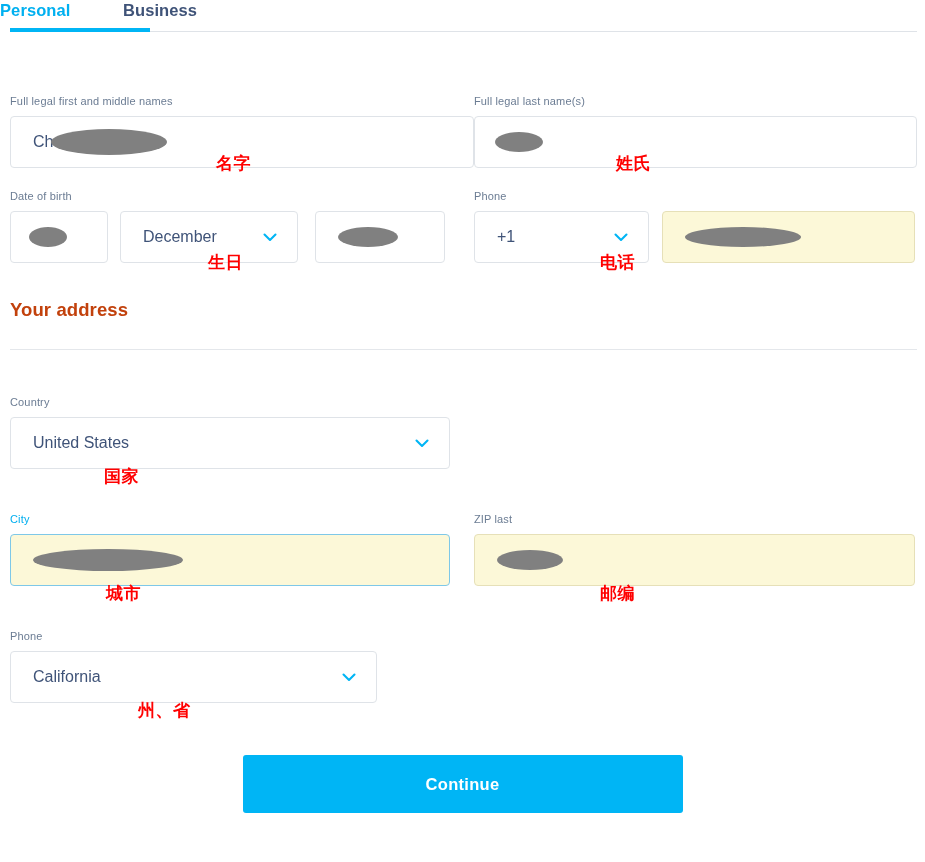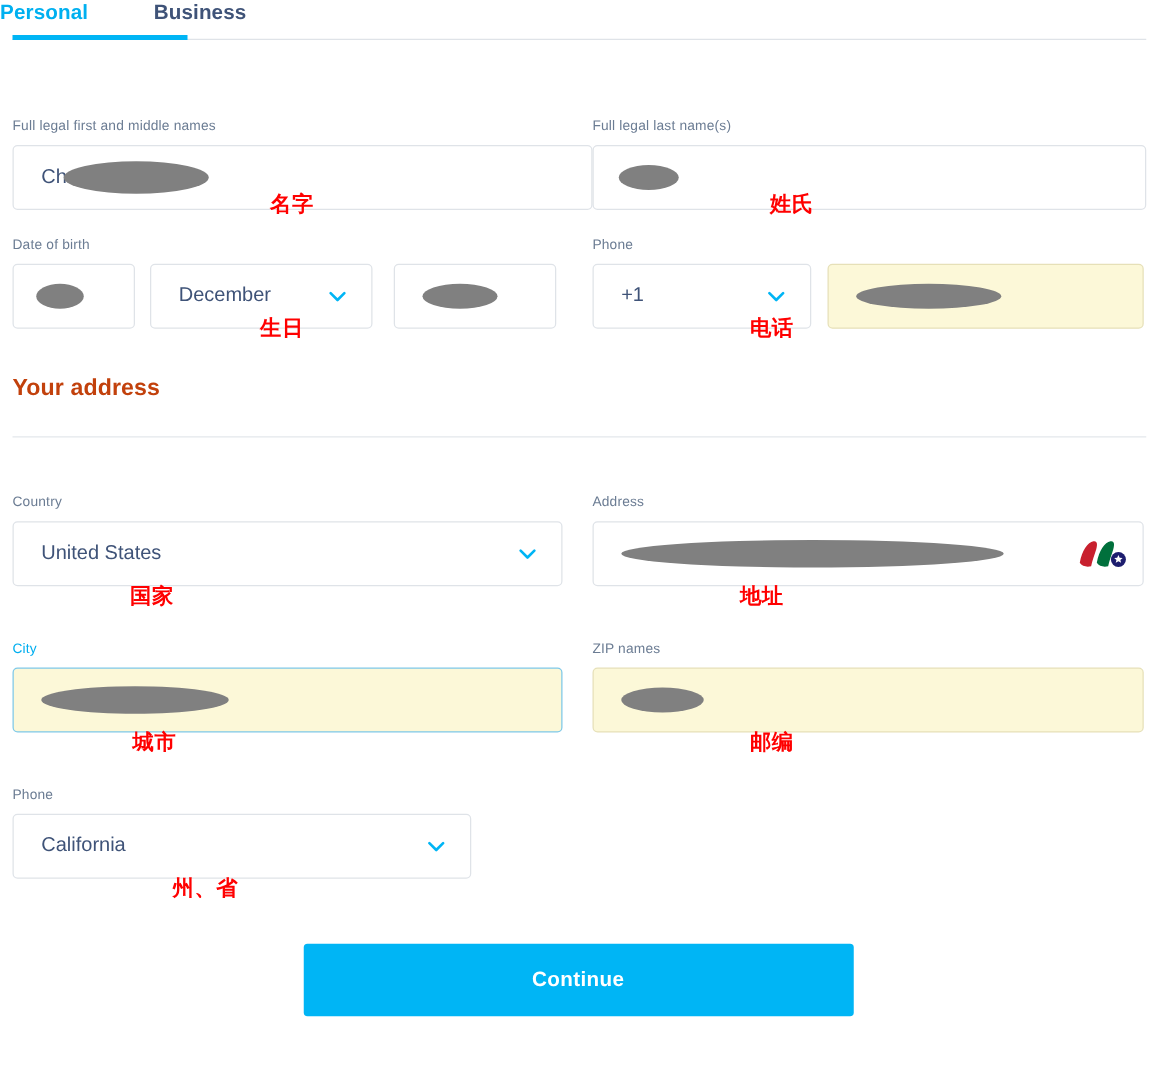--- a/index.html
+++ b/index.html
@@ -277,49 +277,34 @@
         <span class="value">United States</span>
         <span class="chev">
           <svg viewBox="0 0 18 18" width="18" height="18" aria-hidden="true">
             <path d="M3.5 6.5 L9 12 L14.5 6.5" fill="none" stroke="#00b5f5" stroke-width="2.1" stroke-linecap="round" stroke-linejoin="round"></path>
           </svg>
         </span>
       </div>
       <span class="anno" style="left:96px; top:72px;">国家</span>
     </div>
 
-    <div class="col col-right">
-      <label class="field-label">Address</label>
-      <div class="input" style="width:441px; padding-left:22px;">
-        <span class="blob" style="width:306px;height:22px;"></span>
-        <span class="ext-icon">
-          <svg viewBox="0 0 44 28" width="40" height="26" aria-hidden="true">
-            <path d="M2 22 C4 11 9 4 14 3 C17 2.4 18 5 16.5 10 C15 15 13 20 12 25 C8 26 4 25 2 22 Z" fill="#c8202e"></path>
-            <path d="M17 22 C19 11 24 4 29 3 C32 2.4 33 5 31.5 10 C30 15 28 20 27 25 C23 26 19 25 17 22 Z" fill="#00703c"></path>
-            <circle cx="36" cy="19" r="6.6" fill="#1d1d6e"></circle>
-            <path d="M36 15.2 L37.1 17.6 L39.7 17.8 L37.7 19.5 L38.4 22 L36 20.6 L33.6 22 L34.3 19.5 L32.3 17.8 L34.9 17.6 Z" fill="#ffffff"></path>
-          </svg>
-        </span>
-      </div>
-      <span class="anno" style="left:118px; top:72px;">地址</span>
-    </div>
   </div>
 
   <div class="row" style="margin-top:41px;">
 
     <div class="col col-left">
       <label class="field-label focused">City</label>
       <div class="input autofill focused" style="width:440px; padding-left:22px;">
         <span class="blob" style="width:150px;height:22px;"></span>
       </div>
       <span class="anno" style="left:98px; top:72px;">城市</span>
     </div>
 
     <div class="col col-right">
-      <label class="field-label">ZIP names</label>
+      <label class="field-label">ZIP last</label>
       <div class="input autofill" style="width:441px; padding-left:22px;">
         <span class="blob" style="width:66px;height:20px;"></span>
       </div>
       <span class="anno" style="left:126px; top:72px;">邮编</span>
     </div>
   </div>
 
   <div class="row" style="margin-top:41px;">
     <div class="col col-left">
       <label class="field-label">Phone</label>

